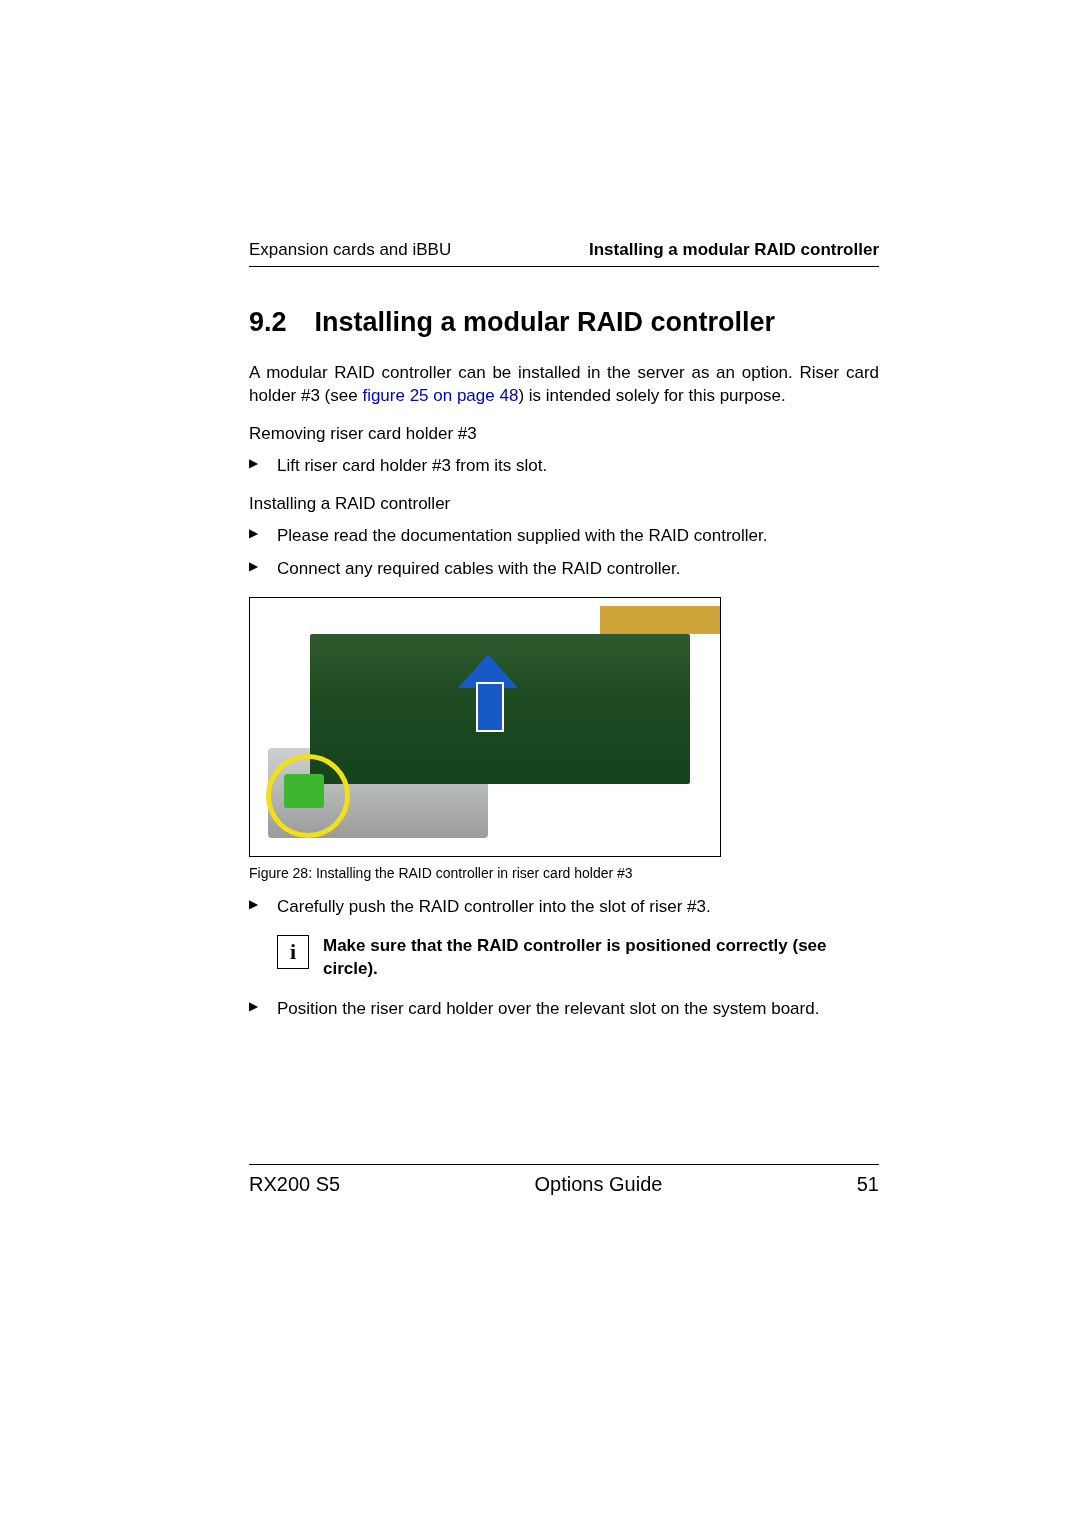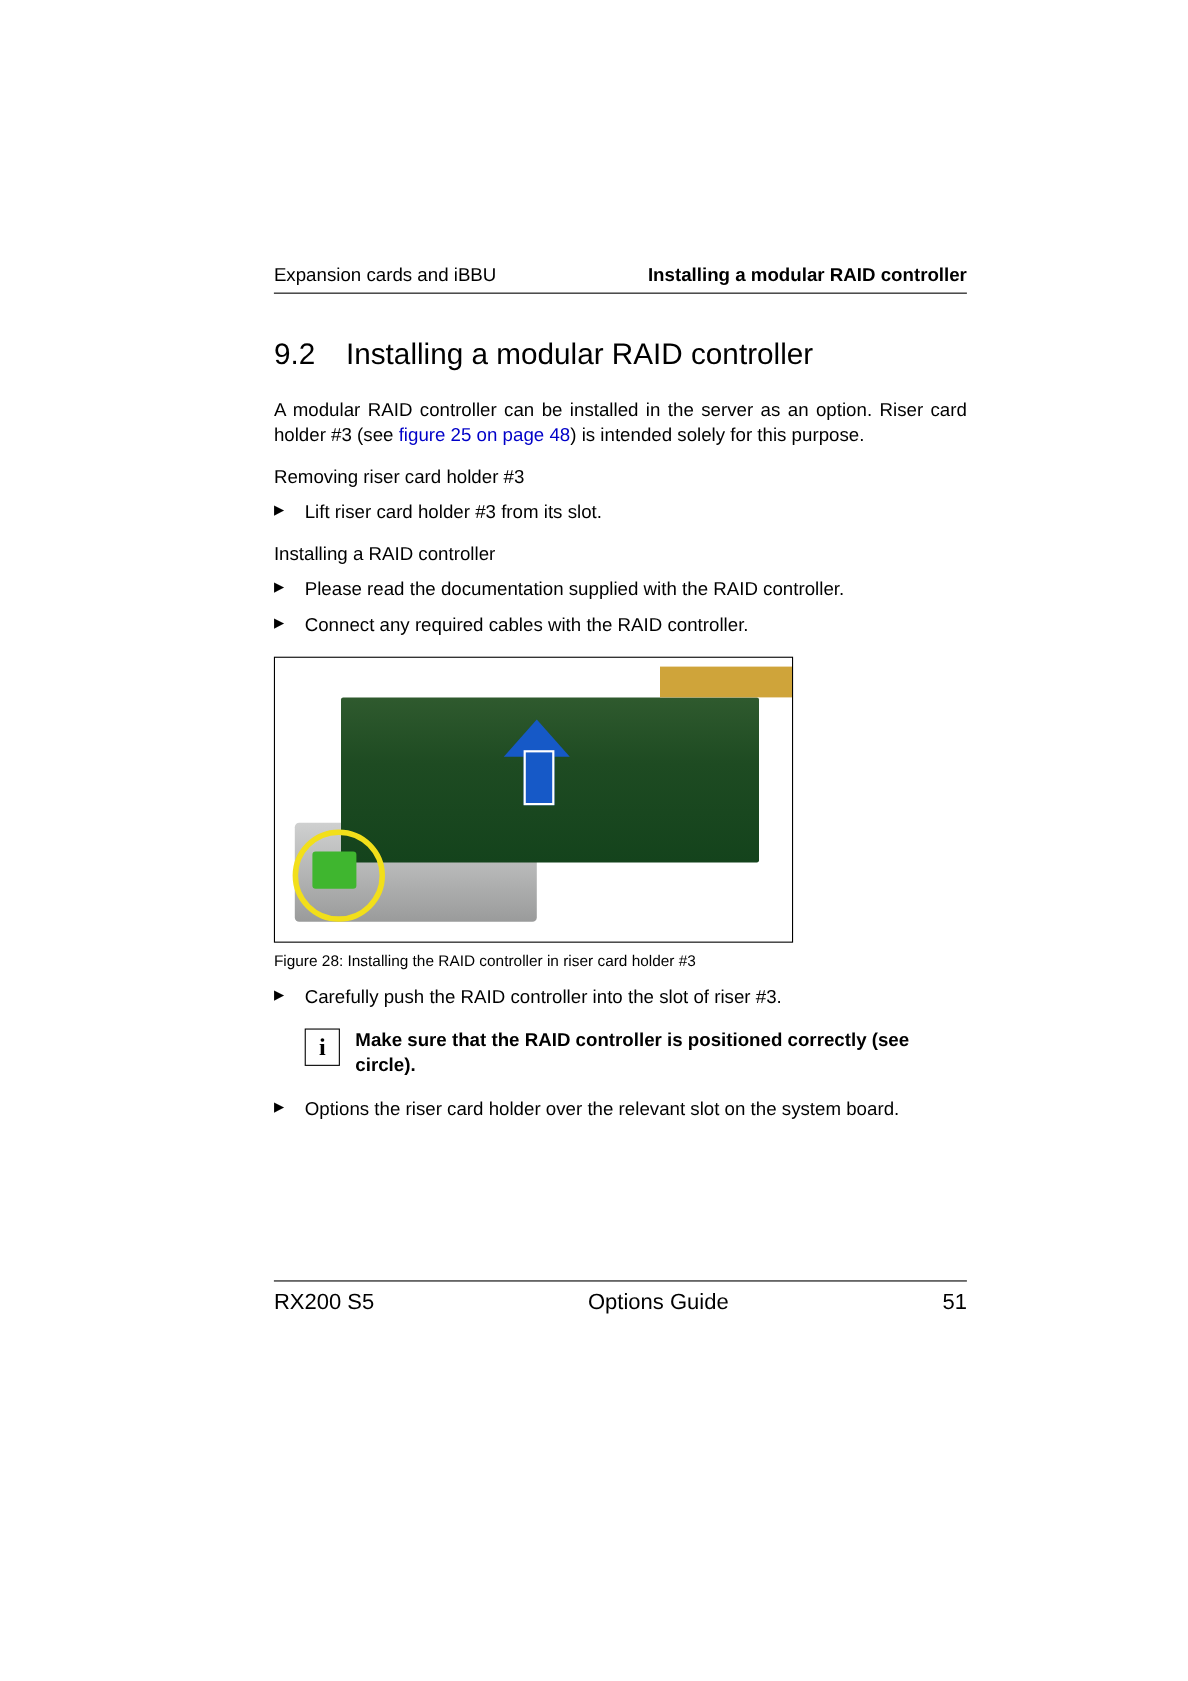--- a/index.html
+++ b/index.html
@@ -20,21 +20,21 @@
   .running-header {
     display: flex;
     justify-content: space-between;
     font-size: 17px;
     padding-bottom: 6px;
     border-bottom: 1px solid #000;
   }
   .running-header .rh-right { font-weight: bold; }
   h1.section-title {
     font-size: 27px;
-    font-weight: normal;
+    font-weight: bold;
     margin: 40px 0 24px 0;
   }
   .sec-num { display: inline-block; margin-right: 28px; }
   p.body {
     font-size: 17px;
     line-height: 1.35;
     margin: 0 0 16px 0;
     text-align: justify;
   }
   a.xref { color: #0000c8; text-decoration: none; }
@@ -218,21 +218,21 @@
   <ul class="steps">
     <li>Carefully push the RAID controller into the slot of riser #3.</li>
   </ul>
 
   <div class="info-row">
     <div class="info-icon">i</div>
     <div class="info-text">Make sure that the RAID controller is positioned correctly (see circle).</div>
   </div>
 
   <ul class="steps">
-    <li>Options the riser card holder over the relevant slot on the system board.</li>
+    <li>Position the riser card holder over the relevant slot on the system board.</li>
   </ul>
 
   <div class="footer">
     <span>RX200 S5</span>
     <span>Options Guide</span>
     <span>51</span>
   </div>
 
 </div>
 

